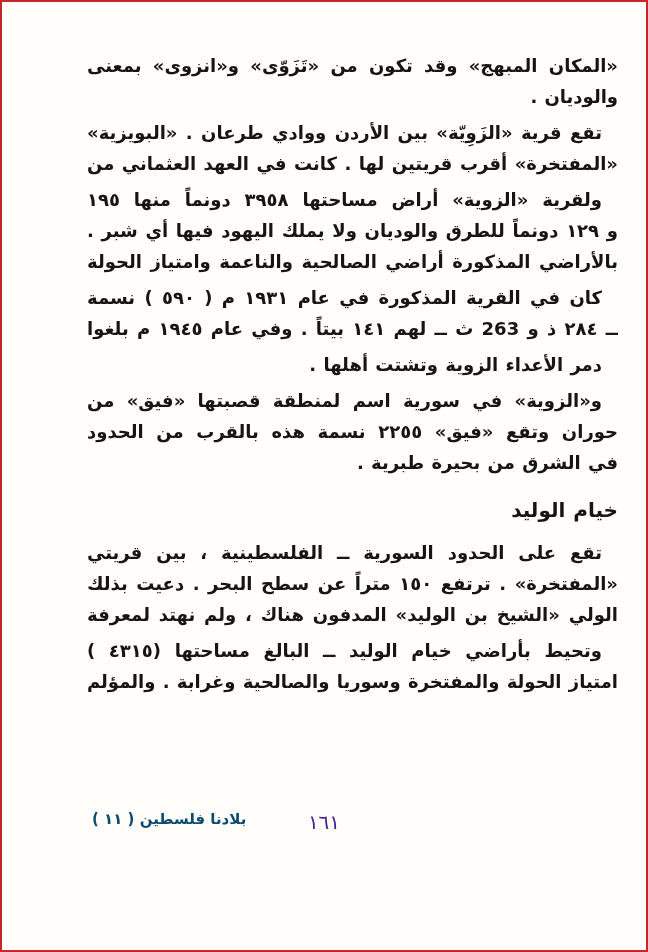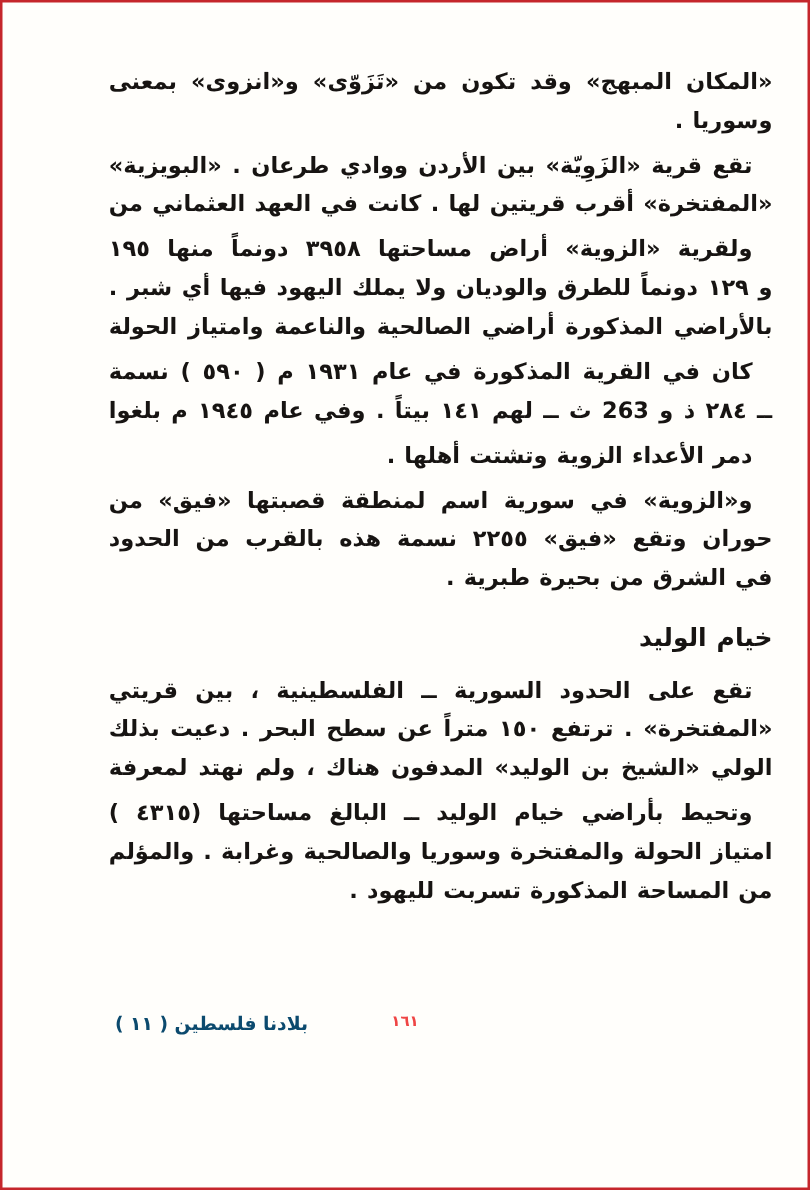--- a/index.html
+++ b/index.html
@@ -51,35 +51,35 @@
     font-weight: bold;
     font-size: 15px;
     color: #0c4a6e;
   }
   .footer-page {
     position: absolute;
     top: 808px;
     left: 0;
     right: 0;
     text-align: center;
-    font-weight: bold;
-    font-size: 12px;
-    color: #ef4444;
+    font-weight: normal;
+    font-size: 20px;
+    color: #4c1d95;
     direction: rtl;
   }
 </style>
 </head>
 <body>
 
 <div class="page">
   <div class="text-block">
 
     <div class="par">
       <div class="ln">«المكان المبهج» وقد تكون من «تَزَوّى» و«انزوى» بمعنى صار في</div>
-      <div class="ln last">وسوريا .</div>
+      <div class="ln last">والوديان .</div>
     </div>
 
     <div class="par indent">
       <div class="ln">تقع قرية «الزَوِيّة» بين الأردن ووادي طرعان . «البويزية» و</div>
       <div class="ln">«المفتخرة» أقرب قريتين لها . كانت في العهد العثماني من أعمال قضاء</div>
     </div>
 
     <div class="par indent">
       <div class="ln">ولقرية «الزوية» أراض مساحتها ٣٩٥٨ دونماً منها ١٩٥ مساحة القرية</div>
       <div class="ln">و ١٢٩ دونماً للطرق والوديان ولا يملك اليهود فيها أي شبر . وتحيط</div>
@@ -105,20 +105,19 @@
 
     <div class="par indent">
       <div class="ln">تقع على الحدود السورية ــ الفلسطينية ، بين قريتي «غُرَابة» و</div>
       <div class="ln">«المفتخرة» . ترتفع ١٥٠ متراً عن سطح البحر . دعيت بذلك نسبة الى</div>
       <div class="ln last">الولي «الشيخ بن الوليد» المدفون هناك ، ولم نهتد لمعرفة حقيقته .</div>
     </div>
 
     <div class="par indent">
       <div class="ln">وتحيط بأراضي خيام الوليد ــ البالغ مساحتها (٤٣١٥ ) دونماً ــ أراضي</div>
       <div class="ln">امتياز الحولة والمفتخرة وسوريا والصالحية وغرابة . والمؤلم ان (٣٩٠٢ )</div>
-      <div class="ln last">من المساحة المذكورة تسربت لليهود .</div>
     </div>
 
   </div>
 
   <div class="footer-title">بلادنا فلسطين ( ١١ )</div>
   <div class="footer-page">١٦١</div>
 </div>
 
 </body></html>

